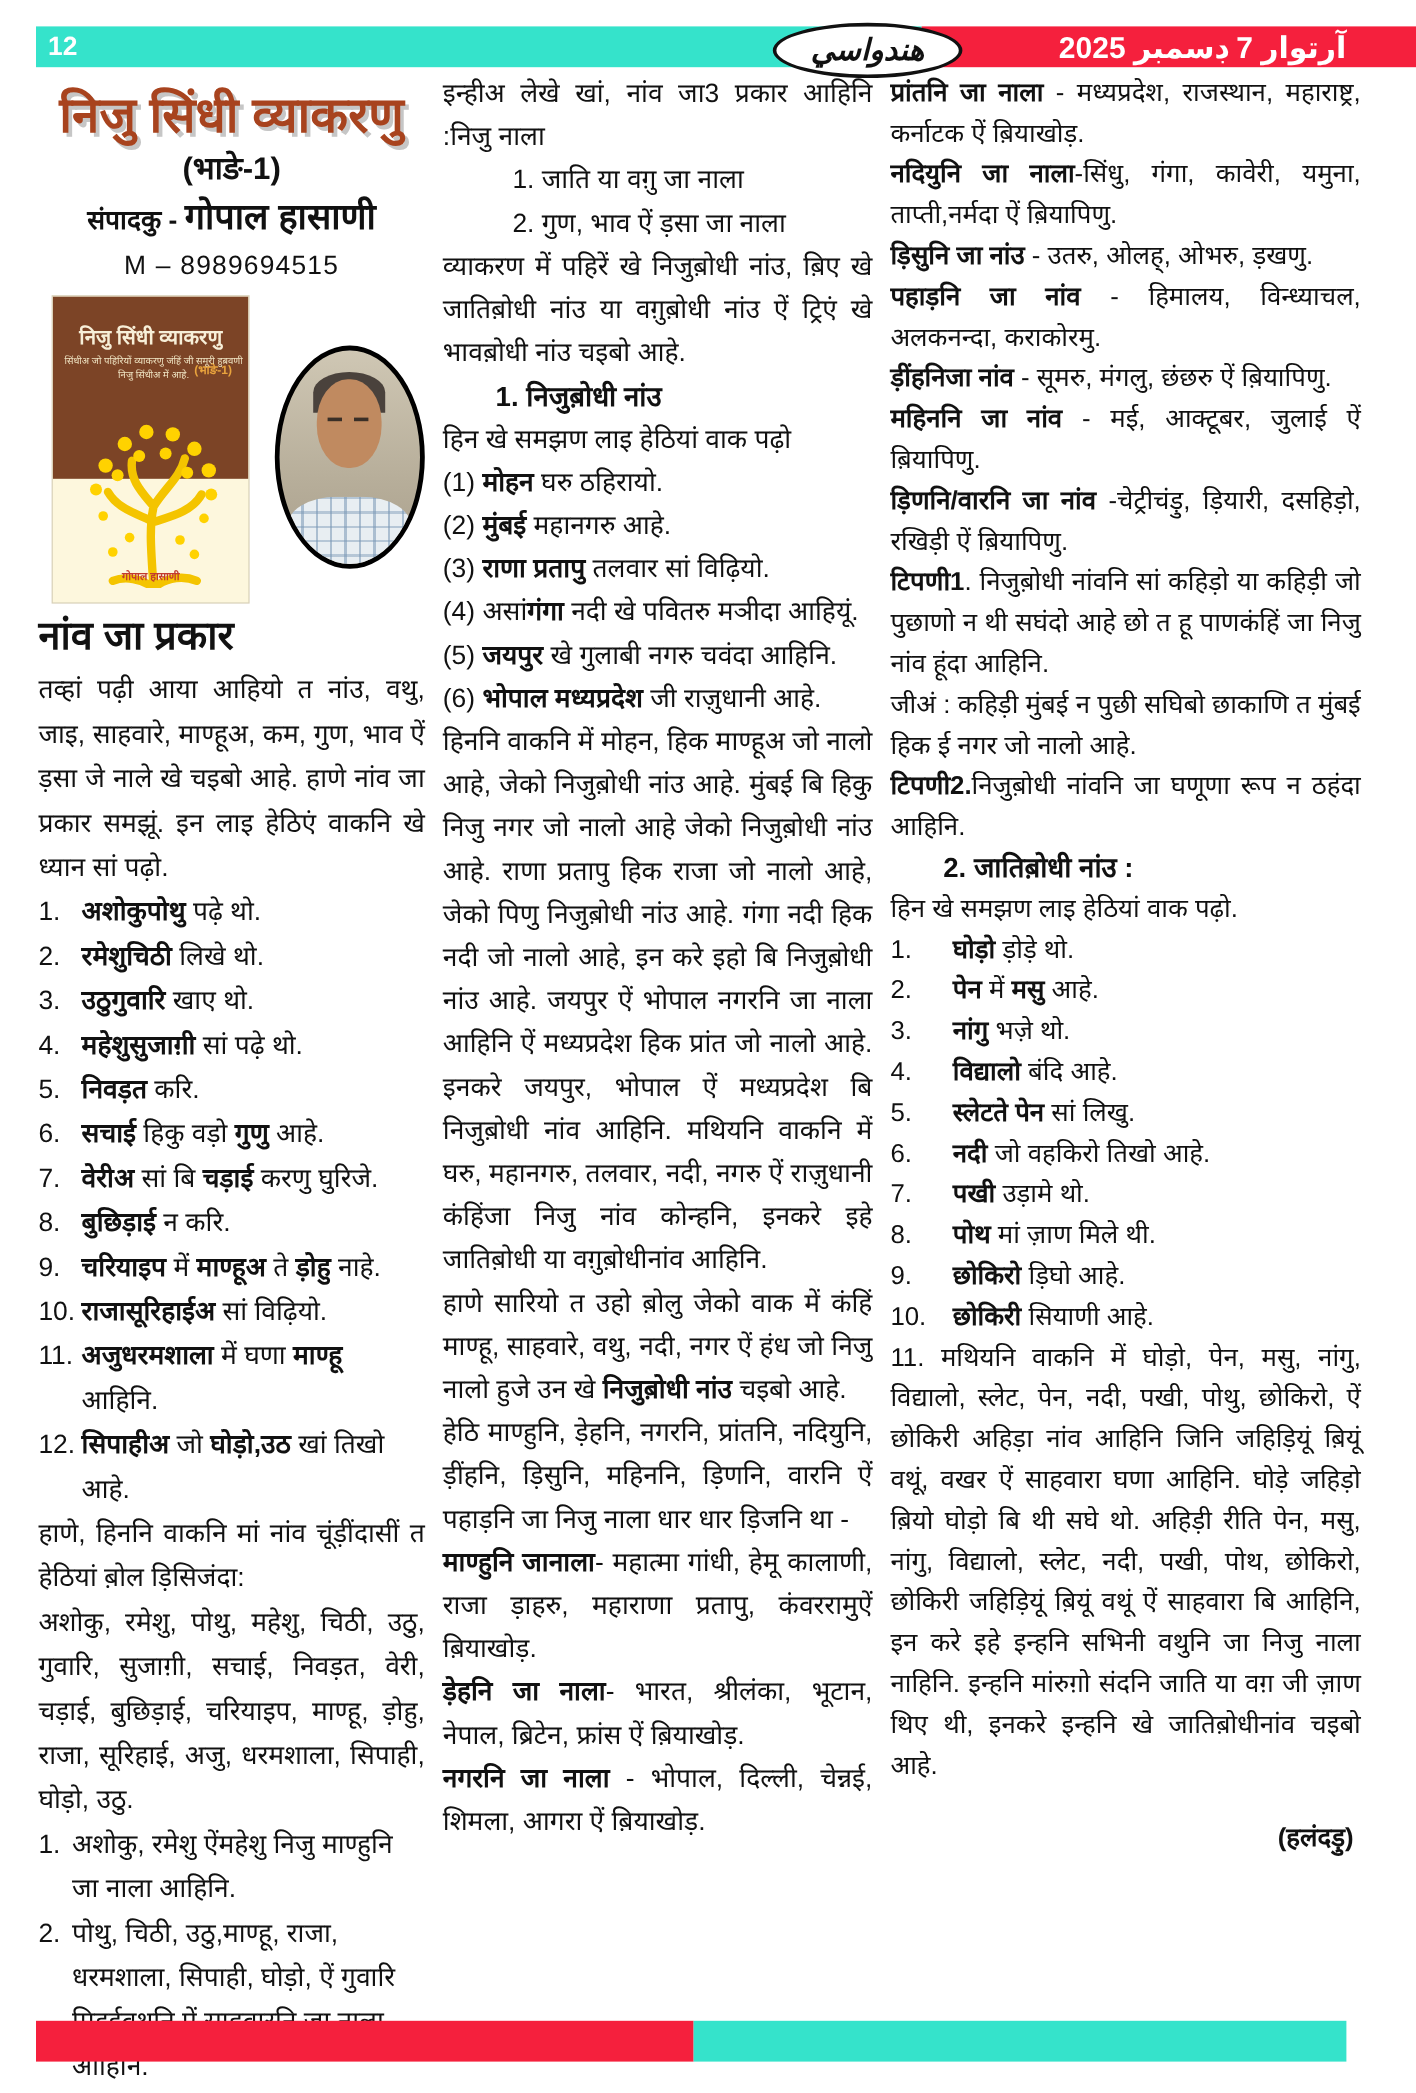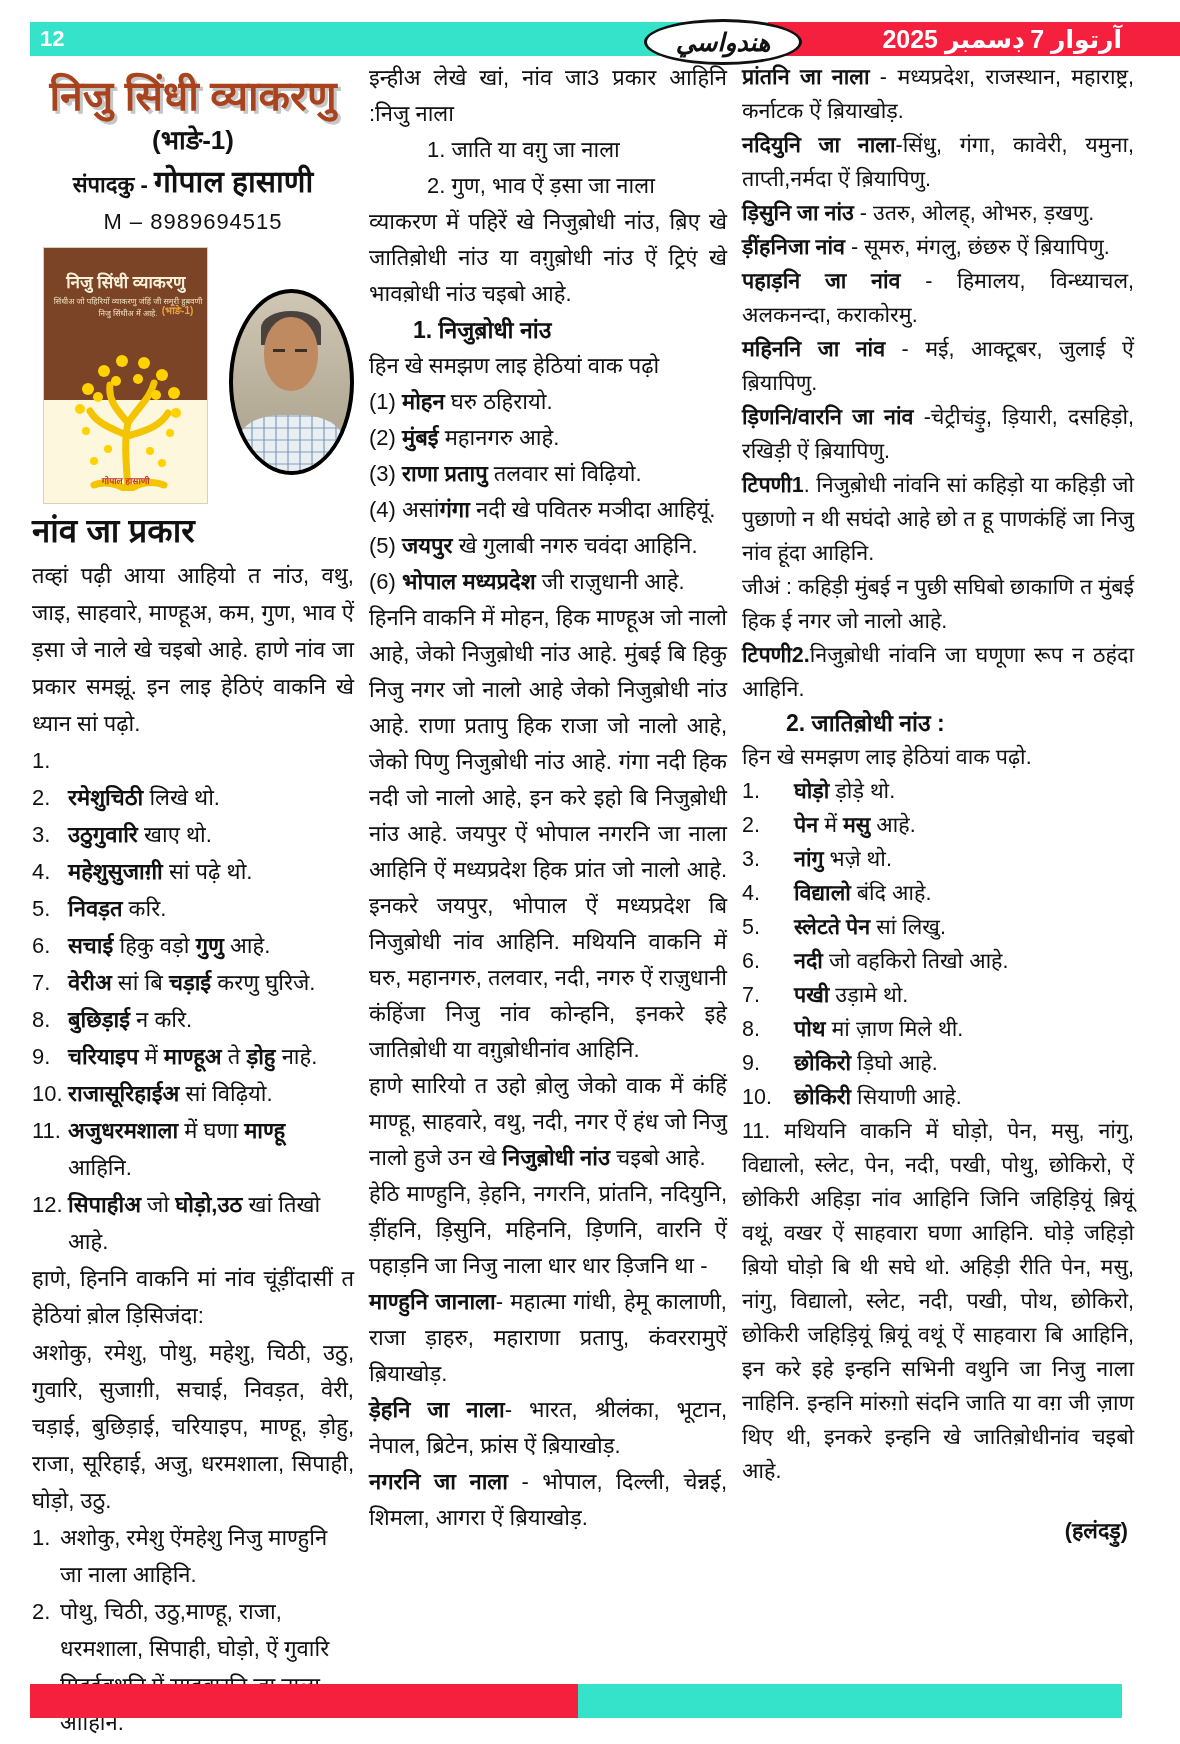--- a/index.html
+++ b/index.html
@@ -127,20 +127,21 @@
           <div class="brow" style="left:62px;"></div>
           <div class="shirt"></div>
         </div>
       </div>
 
       <div class="sec-head">नांव जा प्रकार</div>
       <p>तव्हां पढ़ी आया आहियो त नांउ, वथु, जाइ, साहवारे, माण्हूअ, कम, गुण, भाव ऐं ड़सा जे नाले खे चइबो आहे. हाणे नांव जा प्रकार समझूं. इन लाइ हेठिएं वाकनि खे ध्यान सां पढ़ो.</p>
 
       <div class="li">
           <span class="n">1.</span>
+          <span class="t"><b>अशोकुपोथु</b> पढ़े थो.</span>
         </div>
       <div class="li">
           <span class="n">2.</span>
           <span class="t"><b>रमेशुचिठी</b> लिखे थो.</span>
         </div>
       <div class="li">
           <span class="n">3.</span>
           <span class="t"><b>उठुगुवारि</b> खाए थो.</span>
         </div>
       <div class="li">
@@ -215,22 +216,22 @@
       <p>हेठि माण्हुनि, ड़ेहनि, नगरनि, प्रांतनि, नदियुनि, ड़ींहनि, ड़िसुनि, महिननि, ड़िणनि, वारनि ऐं पहाड़नि जा निजु नाला धार धार ड़िजनि था -</p>
       <p><b>माण्हुनि जानाला</b>- महात्मा गांधी, हेमू कालाणी, राजा ड़ाहरु, महाराणा प्रतापु, कंवररामुऐं ब़ियाखोड़.</p>
       <p><b>ड़ेहनि जा नाला</b>- भारत, श्रीलंका, भूटान, नेपाल, ब्रिटेन, फ्रांस ऐं ब़ियाखोड़.</p>
       <p><b>नगरनि जा नाला</b> - भोपाल, दिल्ली, चेन्नई, शिमला, आगरा ऐं ब़ियाखोड़.</p>
     </div>
 
     <div class="c3">
       <p><b>प्रांतनि जा नाला</b> - मध्यप्रदेश, राजस्थान, महाराष्ट्र, कर्नाटक ऐं ब़ियाखोड़.</p>
       <p><b>नदियुनि जा नाला</b>-सिंधु, गंगा, कावेरी, यमुना, ताप्ती,नर्मदा ऐं ब़ियापिणु.</p>
       <p><b>ड़िसुनि जा नांउ</b> - उतरु, ओलह्, ओभरु, ड़खणु.</p>
+      <p><b>पहाड़नि जा नांव</b> - हिमालय, विन्ध्याचल, अलकनन्दा, कराकोरमु.</p>
       <p><b>ड़ींहनिजा नांव</b> - सूमरु, मंगलु, छंछरु ऐं ब़ियापिणु.</p>
-      <p><b>पहाड़नि जा नांव</b> - हिमालय, विन्ध्याचल, अलकनन्दा, कराकोरमु.</p>
       <p><b>महिननि जा नांव</b> - मई, आक्टूबर, जुलाई ऐं ब़ियापिणु.</p>
       <p><b>ड़िणनि/वारनि जा नांव</b> -चेट्रीचंड़ु, ड़ियारी, दसहिड़ो, रखिड़ी ऐं ब़ियापिणु.</p>
       <p><b>टिपणी1</b>. निजुब़ोधी नांवनि सां कहिड़ो या कहिड़ी जो पुछाणो न थी सघंदो आहे छो त हू पाणकंहिं जा निजु नांव हूंदा आहिनि.</p>
       <p>जीअं : कहिड़ी मुंबई न पुछी सघिबो छाकाणि त मुंबई हिक ई नगर जो नालो आहे.</p>
       <p><b>टिपणी2.</b>निजुब़ोधी नांवनि जा घणूणा रूप न ठहंदा आहिनि.</p>
       <p class="sub-head">2. जातिब़ोधी नांउ :</p>
       <p>हिन खे समझण लाइ हेठियां वाक पढ़ो.</p>
       <div class="li">
           <span class="n">1.</span>
           <span class="t"><b>घोड़ो</b> ड़ोड़े थो.</span>

